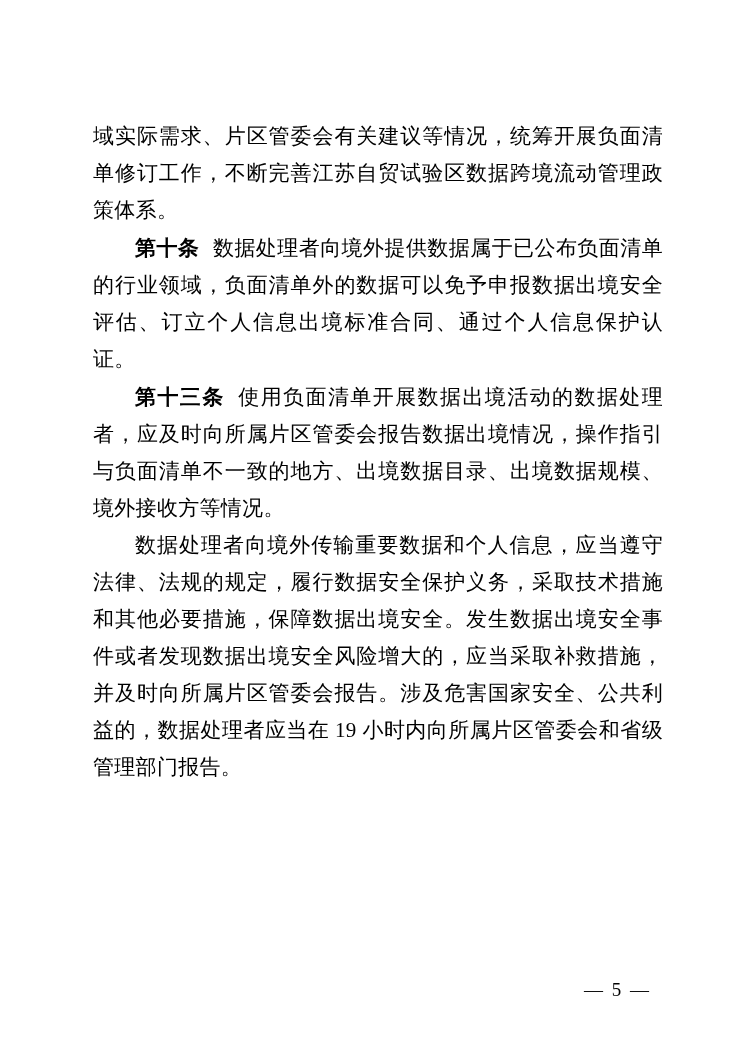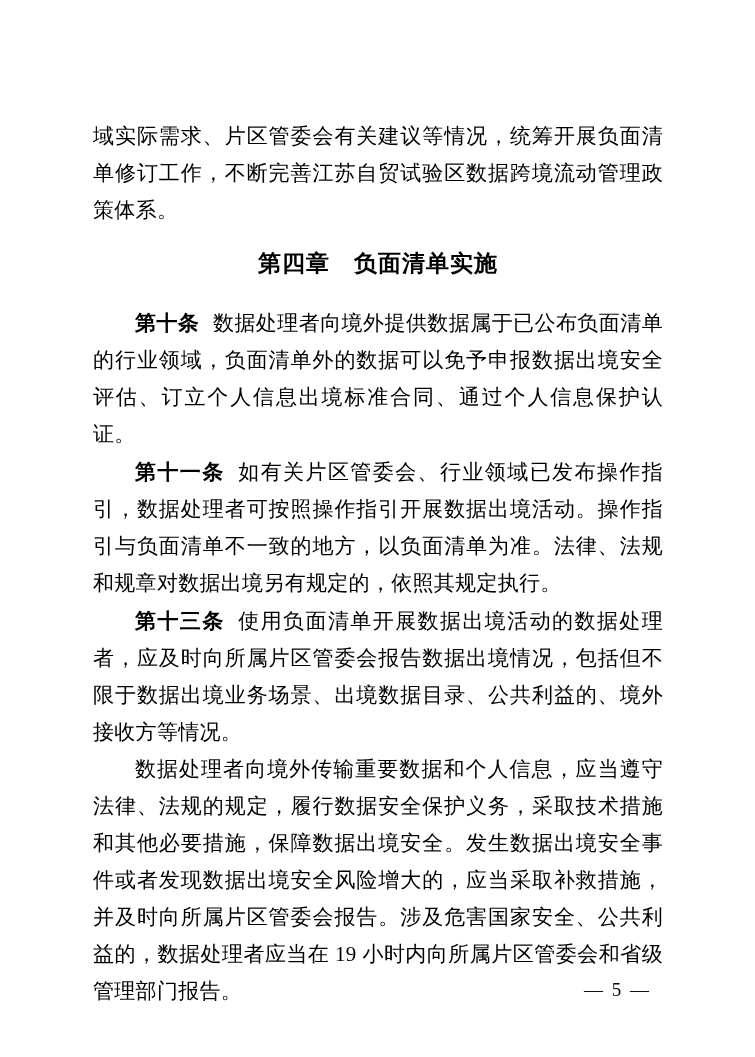--- a/index.html
+++ b/index.html
@@ -64,27 +64,25 @@
   }
 </style>
 </head>
 <body>
 
 <div class="page">
   <div class="content">
 
     <p class="body-par no-indent">域实际需求、片区管委会有关建议等情况，统筹开展负面清单修订工作，不断完善江苏自贸试验区数据跨境流动管理政策体系。</p>
 
-    <h2 class="chapter">第四章　负面清单实施</h2>
 
     <p class="body-par indent"><span class="article-label">第十条</span><span>数据处理者向境外提供数据属于已公布负面清单的行业领域，负面清单外的数据可以免予申报数据出境安全评估、订立个人信息出境标准合同、通过个人信息保护认证。</span></p>
 
-    <p class="body-par indent"><span class="article-label">第十一条</span><span>如有关片区管委会、行业领域已发布操作指引，数据处理者可按照操作指引开展数据出境活动。操作指引与负面清单不一致的地方，以负面清单为准。法律、法规和规章对数据出境另有规定的，依照其规定执行。</span></p>
 
-    <p class="body-par indent"><span class="article-label">第十三条</span><span>使用负面清单开展数据出境活动的数据处理者，应及时向所属片区管委会报告数据出境情况，包括但不限于数据出境业务场景、出境数据目录、公共利益的、境外接收方等情况。</span></p>
+    <p class="body-par indent"><span class="article-label">第十三条</span><span>使用负面清单开展数据出境活动的数据处理者，应及时向所属片区管委会报告数据出境情况，操作指引与负面清单不一致的地方、出境数据目录、出境数据规模、境外接收方等情况。</span></p>
 
     <p class="body-par indent"><span>数据处理者向境外传输重要数据和个人信息，应当遵守法律、法规的规定，履行数据安全保护义务，采取技术措施和其他必要措施，保障数据出境安全。发生数据出境安全事件或者发现数据出境安全风险增大的，应当采取补救措施，并及时向所属片区管委会报告。涉及危害国家安全、公共利益的，数据处理者应当在 19 小时内向所属片区管委会和省级管理部门报告。</span></p>
 
 
   </div>
 
   <div class="page-number">— 5 —</div>
 </div>
 
 </body></html>

